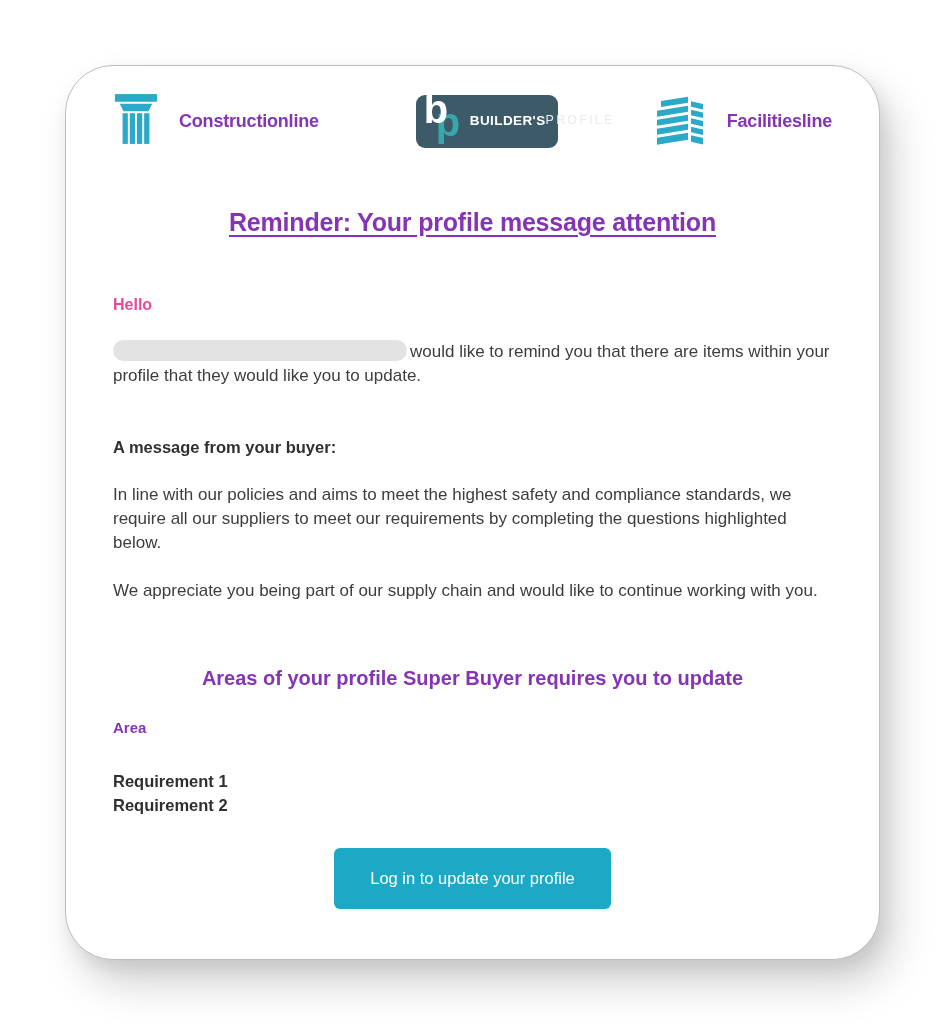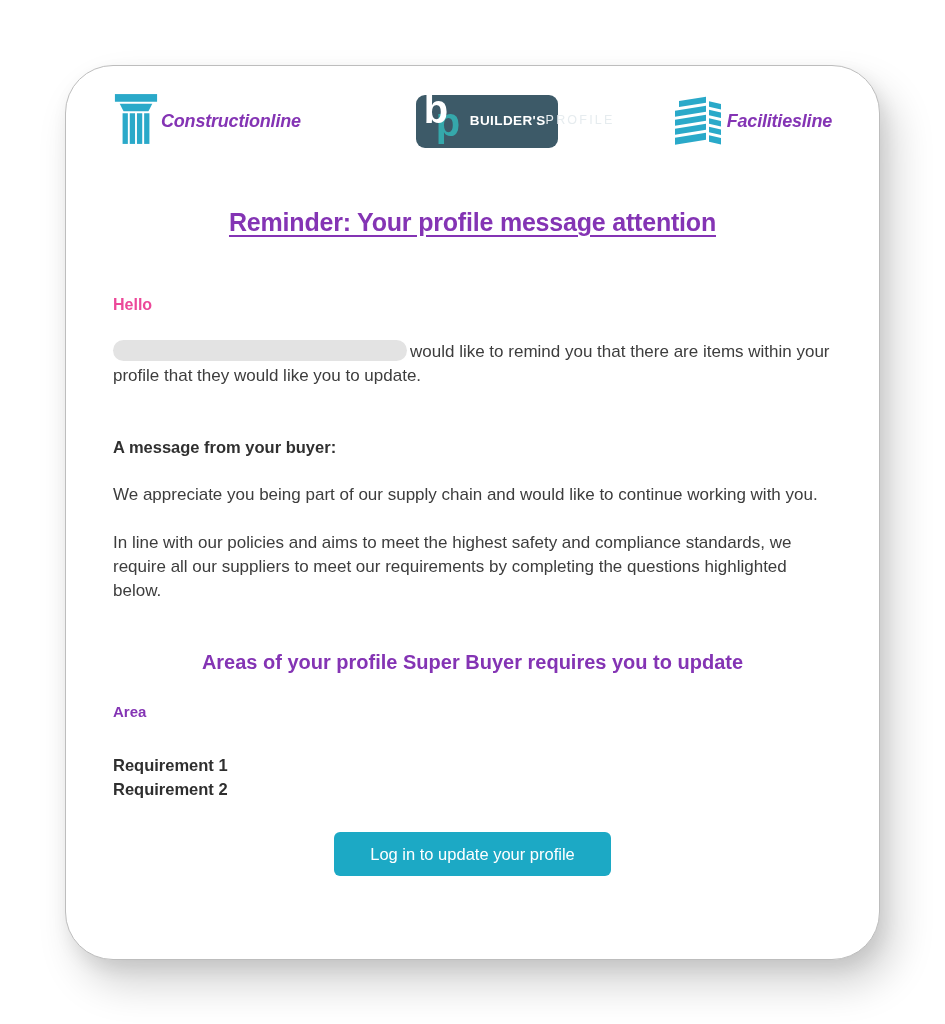--- a/index.html
+++ b/index.html
@@ -25,22 +25,21 @@
   .logo-row {
     display: flex;
     align-items: center;
     justify-content: space-between;
     margin-top: 0px;
     height: 62px;
   }
   .logo {
     display: flex;
     align-items: center;
-    gap: 2px;
-    font-style: italic;
+    gap: 20px;
   }
   .logo-wordmark {
     color: #8434b4;
     font-weight: 700;
     font-size: 18px;
     letter-spacing: -0.2px;
   }
   
   .bp-badge {
     background: #3d5a68;
@@ -105,21 +104,21 @@
   .buyer-heading {
     margin-top: 47px;
     font-weight: 700;
     color: #303030;
     font-size: 16.5px;
   }
   .para { margin-top: 24px; }
 
   
   .areas-heading {
-    margin-top: 48px;
+    margin-top: 64px;
     text-align: center;
     color: #8434b4;
     font-weight: 700;
     font-size: 20px;
   }
   .area-col-header {
     margin-top: 29px;
     color: #8434b4;
     font-weight: 700;
     font-size: 15px;
@@ -137,21 +136,21 @@
   .cta-button {
     display: inline-block;
     background: #1ca9c5;
     color: #ffffff;
     border: none;
     border-radius: 6px;
     font-family: "Liberation Sans", sans-serif;
     font-size: 16.5px;
     padding: 12px 36px;
     min-width: 267px;
-    height: 44px;
+    height: 61px;
     cursor: pointer;
   }
 </style>
 </head>
 <body>
 
 <div class="card">
 
   <div class="logo-row">
 
@@ -211,23 +210,23 @@
   <div class="page-title">Reminder: Your profile message attention</div>
 
   <div class="greeting body-copy">Hello</div>
 
   <div class="intro body-copy">
     <span class="redacted-pill"></span><span>would like to remind you that there are items within your profile that they would like you to update.</span>
   </div>
 
   <div class="buyer-heading body-copy">A message from your buyer:</div>
 
+  <div class="para body-copy">In line with our policies and aims to meet the highest safety and compliance standards, we require all our suppliers to meet our requirements by completing the questions highlighted below.</div>
+
   <div class="para body-copy">We appreciate you being part of our supply chain and would like to continue working with you.</div>
-
-  <div class="para body-copy">In line with our policies and aims to meet the highest safety and compliance standards, we require all our suppliers to meet our requirements by completing the questions highlighted below.</div>
 
   <div class="areas-heading">Areas of your profile Super Buyer requires you to update</div>
 
   <div class="area-col-header">Area</div>
 
   <div class="requirement req-1">Requirement 1</div>
   <div class="requirement req-2">Requirement 2</div>
 
   <div class="cta-wrap">
     <button class="cta-button">Log in to update your profile</button>

